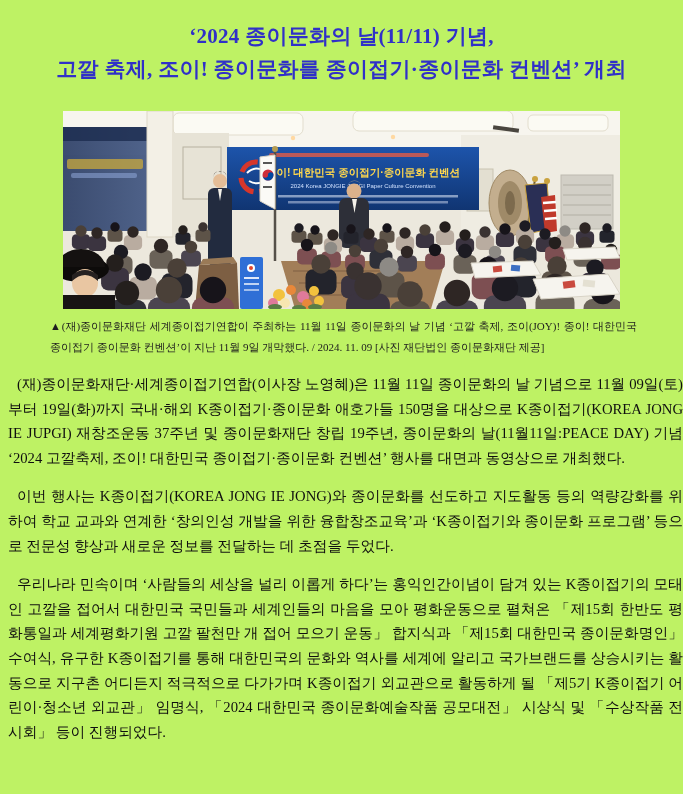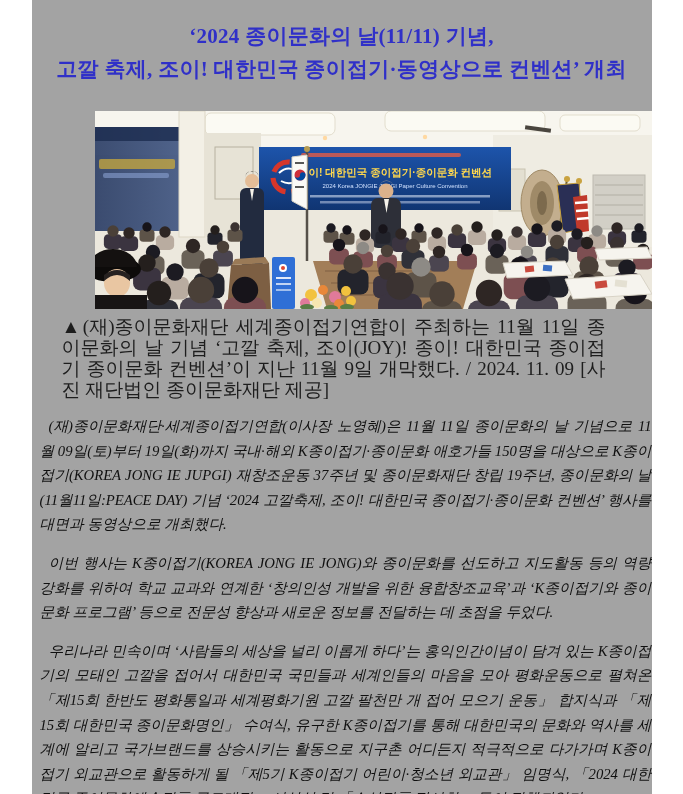--- a/index.html
+++ b/index.html
@@ -1,46 +1,46 @@
 <!DOCTYPE html>
 <html><head>
 <meta charset="utf-8">
 <style>
   html,body{margin:0;padding:0;background:#ffffff;}
   .page{
-    position:relative;width:620px;height:794px;margin:0 auto;background:#a3a3a3;
+    position:relative;width:683px;height:794px;margin:0 auto;background:#bef264;
     overflow:hidden;font-family:"Liberation Serif","DejaVu Serif",serif;color:#111;
   }
   .title{
     margin:20px 8px 0 8px;text-align:center;font-weight:bold;
     color:#3030c8;font-size:21px;line-height:33px;letter-spacing:0.3px;
     font-family:"Liberation Serif","DejaVu Serif",serif;
   }
   .title .tline{display:block;}
   .photo{
     margin:25px 0 0 63px;width:557px;height:198px;display:block;
   }
   .photo svg{display:block;width:557px;height:198px;}
   .caption{
-    margin:7px 46px 0 30px;font-size:19px;line-height:21px;
+    margin:7px 46px 0 50px;font-size:11px;line-height:21px;
     text-align:justify;color:#1d1d1d;
   }
   .body-para{
     margin:14px 0 0 8px;font-size:14.7px;line-height:24.6px;
-    text-align:justify;color:#0f0f0f;text-indent:9px;font-style:italic;
+    text-align:justify;color:#0f0f0f;text-indent:9px;
   }
 </style>
 </head>
 <body>
 
 <div class="page">
 
   <h1 class="title">
     <span class="tline">‘2024 종이문화의 날(11/11) 기념,</span>
-    <span class="tline">고깔 축제, 조이! 대한민국 종이접기·동영상으로 컨벤션’ 개최</span>
+    <span class="tline">고깔 축제, 조이! 종이문화를 종이접기·종이문화 컨벤션’ 개최</span>
   </h1>
 
   <figure class="photo">
     <svg viewBox="0 0 557 198" xmlns="http://www.w3.org/2000/svg">
       <defs>
         <linearGradient id="bannerGrad" x1="0" y1="0" x2="0" y2="1">
           <stop offset="0" stop-color="#1d54ab"></stop>
           <stop offset="1" stop-color="#103572"></stop>
         </linearGradient>
         <linearGradient id="glassGrad" x1="0" y1="0" x2="1" y2="0">

